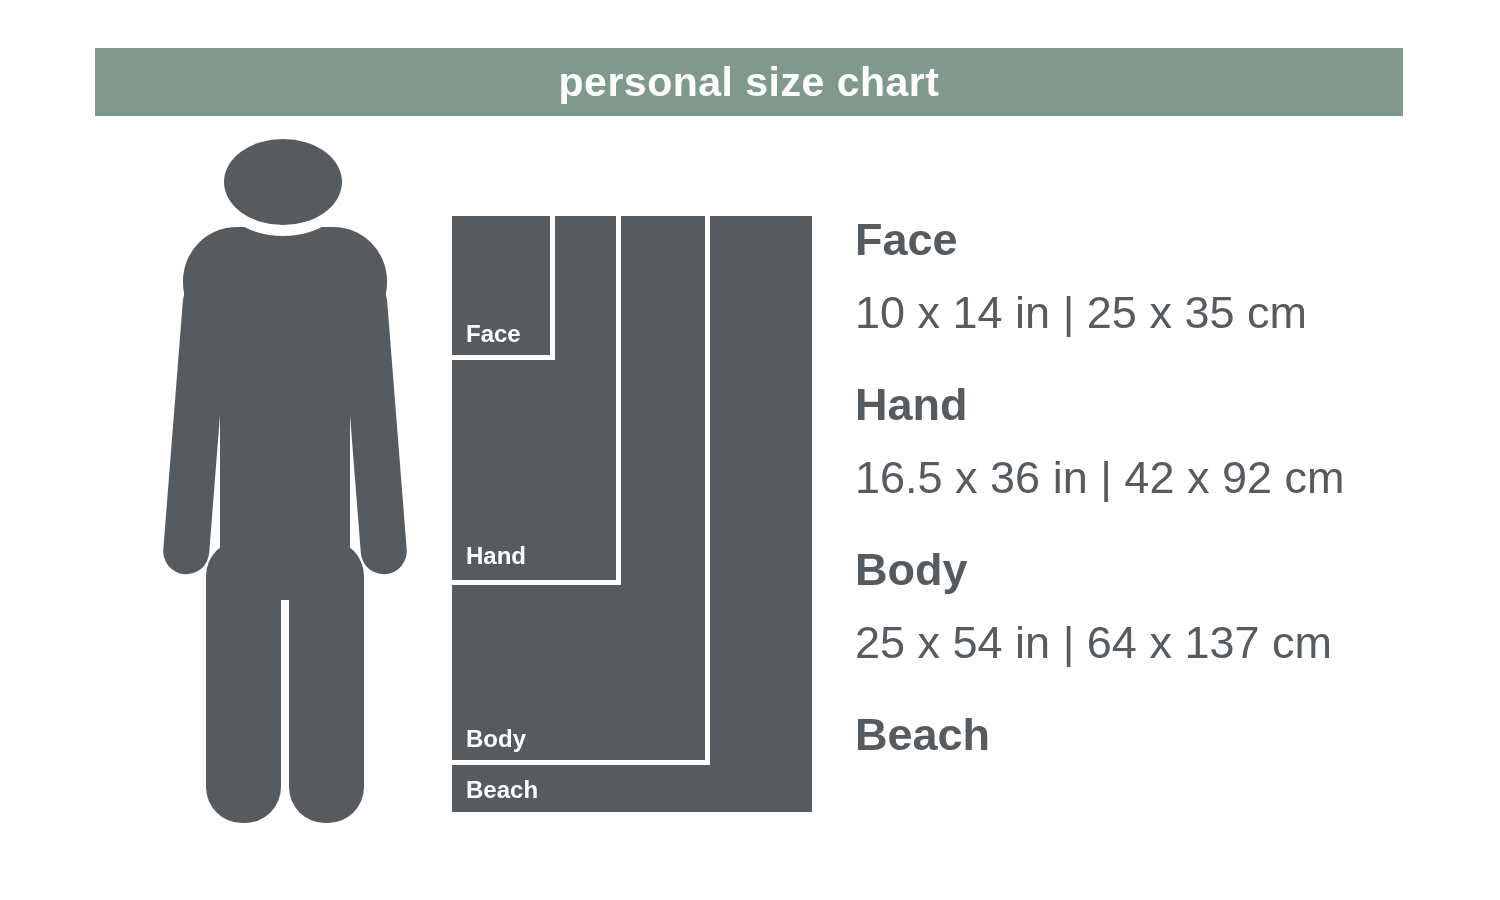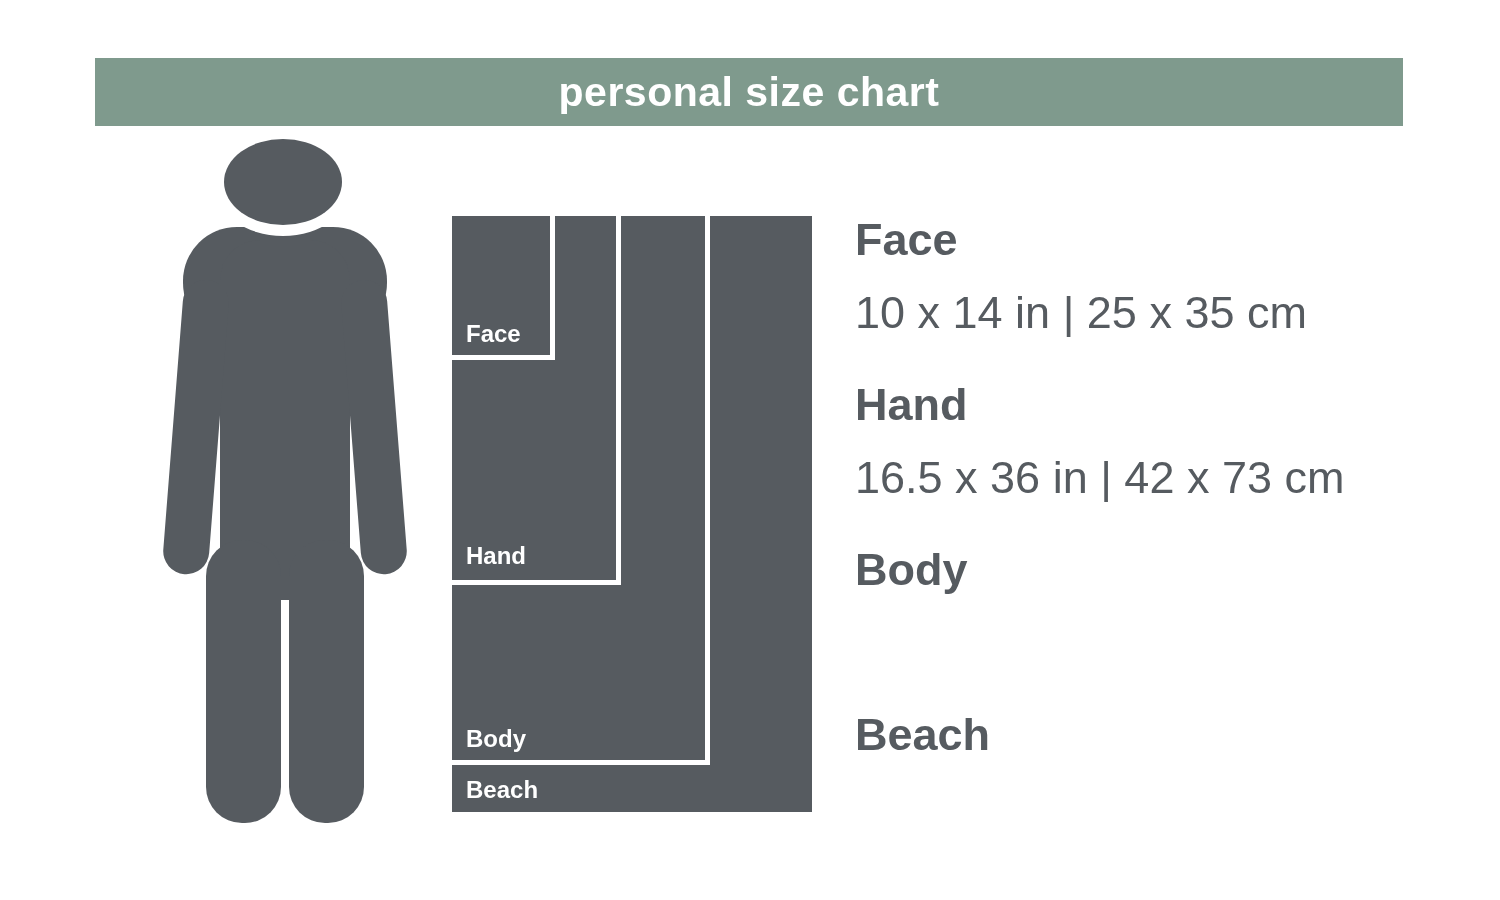--- a/index.html
+++ b/index.html
@@ -3,21 +3,21 @@
 <meta charset="utf-8">
 <style>
   html,body{margin:0;padding:0;background:#ffffff;}
   .page{
     position:relative;width:1500px;height:900px;background:#ffffff;
     font-family:"Liberation Sans", sans-serif;overflow:hidden;
   }
   
   .title-bar{
     position:absolute;left:95px;top:48px;width:1308px;height:68px;
-    background:#7f9a8d;display:flex;align-items:center;justify-content:center;margin-top:10px;
+    background:#7f9a8d;display:flex;align-items:center;justify-content:center;
   }
   .title-bar h1{
     margin:0;color:#ffffff;font-size:41px;font-weight:700;letter-spacing:0.5px;
   }
   
   .person{position:absolute;left:145px;top:125px;}
   
   .diagram{
     position:absolute;left:452px;top:216px;width:360px;height:596px;
     background:#565b60;
@@ -84,25 +84,26 @@
 
   <div class="legend">
 
     <div class="legend-entry e-face">
       <div class="legend-heading">Face</div>
       <div class="legend-dims">10 x 14 in | 25 x 35 cm</div>
     </div>
 
     <div class="legend-entry e-hand">
       <div class="legend-heading">Hand</div>
-      <div class="legend-dims">16.5 x 36 in | 42 x 73 cm</div>
+      <div class="legend-dims">16.5 x 36 in | 42 x 92 cm</div>
     </div>
 
     <div class="legend-entry e-body">
       <div class="legend-heading">Body</div>
+      <div class="legend-dims">25 x 54 in | 64 x 137 cm</div>
     </div>
 
     <div class="legend-entry e-beach">
       <div class="legend-heading">Beach</div>
     </div>
 
   </div>
 </div>
 
 </body></html>

